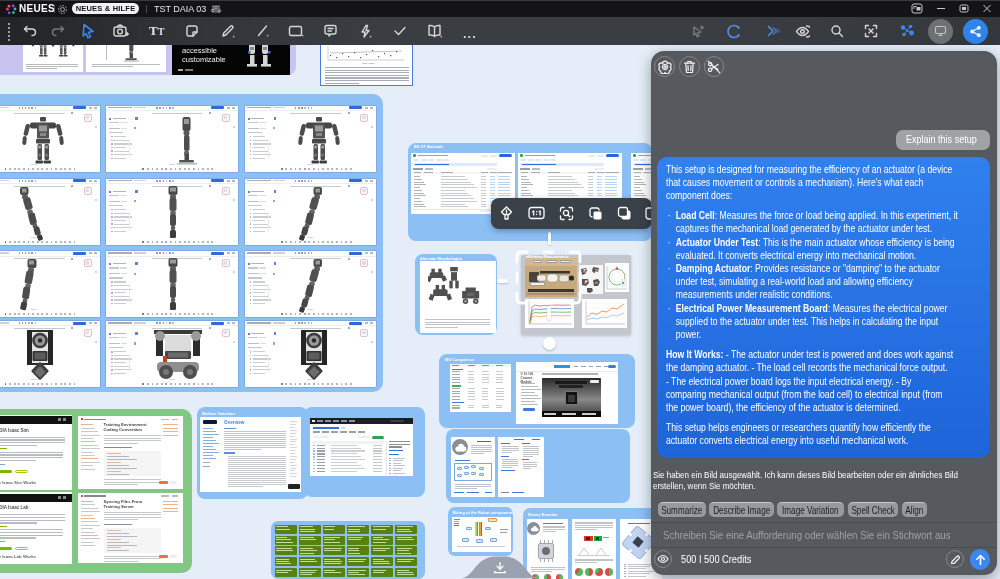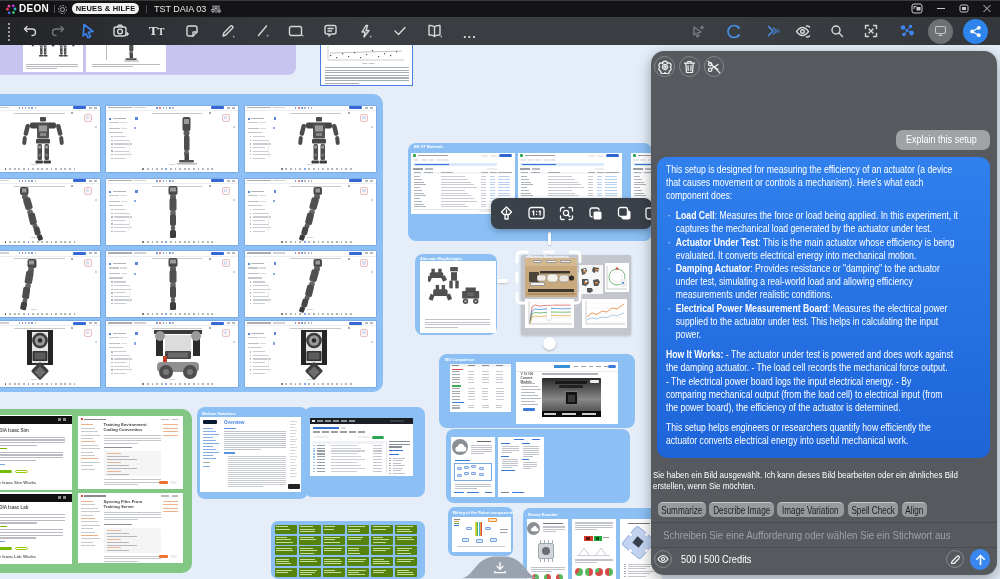--- a/index.html
+++ b/index.html
@@ -64,20 +64,43 @@
 <circle cx="9.5" cy="16" r="3" fill="#5a5a5a"></circle>
 <rect x="7" y="18" width="5.5" height="16" rx="2" fill="#4e4e4e"></rect>
 <circle cx="9.5" cy="36" r="2.6" fill="#666"></circle>
 <rect x="7.5" y="37" width="4.5" height="6" fill="#484848"></rect>
 <rect x="2" y="43" width="15" height="2.6" rx="1" fill="#555"></rect>
 <rect x="0" y="46" width="20" height="1.6" fill="#b9b9b9"></rect>
 </svg>
       <div style="position:absolute;left:20px;top:2px;width:0.8px;height:18px;background:#bbb;"></div>
       <div style="position:absolute;left:6px;top:24.0px;width:68px;height:1.08px;background:#b8bcc0;"></div>
       <div style="position:absolute;left:6px;top:26.4px;width:40.8px;height:1.08px;background:#b8bcc0;"></div>
+    </div>
+    <div class="abs" style="left:172px;top:40px;width:118px;height:34.6px;background:#050505;overflow:hidden;color:#e8e8e8">
+      <div class="abs" style="left:10px;top:6px;font-size:7.5px;line-height:9px;color:#f0f0f0">accessible<br>customizable</div>
+      <svg class="abs" style="left:72px;top:3px" width="30" height="27" viewBox="0 0 30 27">
+        <g fill="#d5d5d5">
+          <rect x="5" y="0" width="6" height="11" rx="2"></rect>
+          <rect x="18" y="0" width="6" height="11" rx="2"></rect>
+          <rect x="6" y="12" width="4.5" height="9"></rect>
+          <rect x="19" y="12" width="4.5" height="9"></rect>
+          <rect x="3" y="21" width="10" height="2.6"></rect>
+          <rect x="17" y="21" width="10" height="2.6"></rect>
+        </g>
+        <g fill="#888">
+          <rect x="6" y="4" width="4" height="3"></rect>
+          <rect x="19" y="4" width="4" height="3"></rect>
+        </g>
+        <g fill="#3a6fd8">
+          <rect x="4" y="8" width="2.5" height="2.5"></rect>
+          <rect x="24" y="8" width="2.5" height="2.5"></rect>
+        </g>
+      </svg>
+      <div style="position:absolute;left:6px;top:29px;width:5px;height:2px;background:#aaa;"></div>
+      <div style="position:absolute;left:13px;top:29px;width:8px;height:2px;background:#777;"></div>
     </div>
     <div class="abs" style="left:320px;top:41px;width:93px;height:45px;background:#fff;border:1.6px solid #4a7de0;overflow:hidden">
       <svg class="abs" style="left:3px;top:2px" width="84" height="20" viewBox="0 0 84 20">
         <line x1="4" y1="16" x2="80" y2="16" stroke="#999" stroke-width="0.5"></line>
         <line x1="4" y1="2" x2="4" y2="16" stroke="#999" stroke-width="0.5"></line>
         <line x1="6" y1="9" x2="78" y2="7" stroke="#888" stroke-width="0.5"></line>
         <g fill="#555">
           <rect x="6" y="11" width="1.2" height="1.2"></rect>
           <rect x="12" y="13" width="1.2" height="1.2"></rect>
           <rect x="18" y="9" width="1.2" height="1.2"></rect>
@@ -2010,21 +2033,21 @@
     </svg>
     <div class="abs" style="left:0;top:0;width:1000px;height:17px;background:#141416;border-top:1px solid #3a3a3c"></div>
     <svg class="abs" style="left:6px;top:3.5px" width="11" height="11" viewBox="0 0 11 11">
 <circle cx="3" cy="2.2" r="1.4" fill="#e84a9a"></circle>
       <circle cx="7.2" cy="1.8" r="1.4" fill="#b83ae8"></circle>
 <circle cx="9" cy="5" r="1.4" fill="#2ab8c8"></circle>
       <circle cx="7.4" cy="8.6" r="1.4" fill="#3ac86a"></circle>
 <circle cx="3.2" cy="8.8" r="1.4" fill="#4a6ae8"></circle>
       <circle cx="1.4" cy="5.2" r="1.4" fill="#e83a5a"></circle>
 </svg>
-    <div class="abs" style="left:19px;top:3.2px;font-size:10px;font-weight:bold;color:#fff;letter-spacing:0.3px">DEON</div>
+    <div class="abs" style="left:19px;top:3.2px;font-size:10px;font-weight:bold;color:#fff;letter-spacing:0.3px">NEUES</div>
     <div class="abs" style="left:53.5px;top:4.5px;width:1px;height:8px;background:#55555a"></div>
     <svg class="abs" style="left:57px;top:3.5px" width="11" height="11" viewBox="0 0 11 11">
       <g stroke="#b8b8ba" stroke-width="0.9" fill="none">
         <circle cx="5.5" cy="5.5" r="2"></circle>
         <circle cx="5.5" cy="5.5" r="4" stroke-dasharray="1.8 1.2"></circle>
       </g>
     </svg>
     <div class="abs" style="left:72px;top:2.5px;width:67px;height:11.5px;background:#f2f2f2;border-radius:6px;text-align:center;font-size:7.5px;font-weight:bold;color:#111;line-height:11.5px;letter-spacing:0.2px">NEUES &amp; HILFE</div>
     <div class="abs" style="left:146px;top:4.5px;width:1px;height:8px;background:#4a4a4c"></div>
     <div class="abs" style="left:154px;top:3.5px;font-size:9px;color:#e8e8e8">TST DAIA 03</div>

